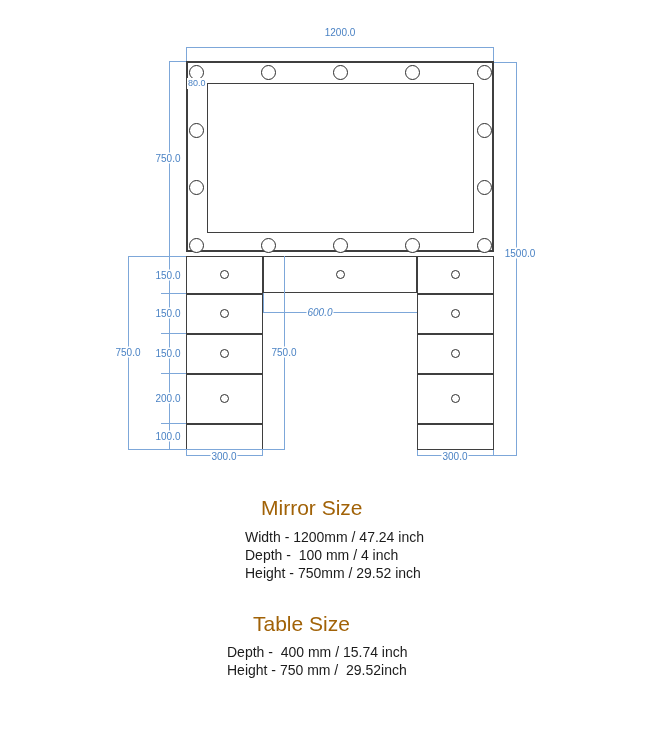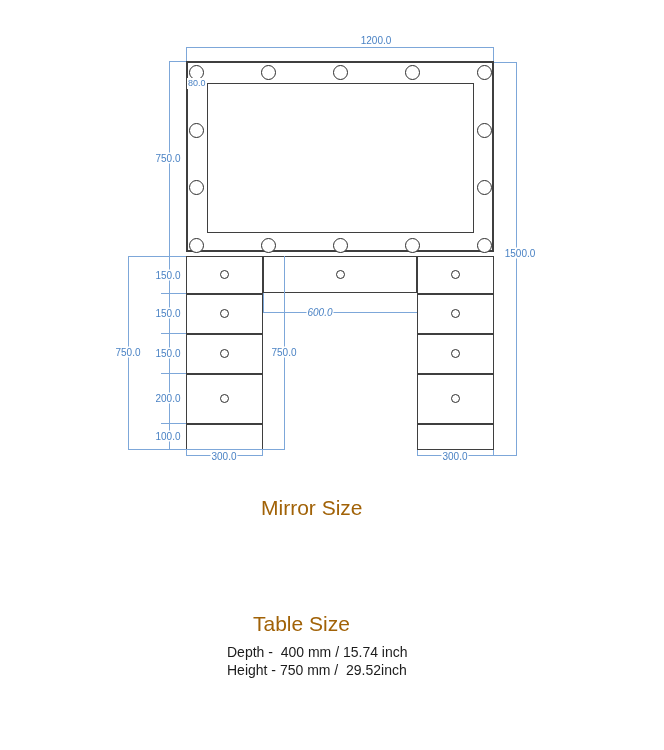--- a/index.html
+++ b/index.html
@@ -105,36 +105,41 @@
   <div class="dline" style="left:516px;top:62px;width:1px;height:393px;"></div>
 
   <div class="dline" style="left:186px;top:455px;width:77px;height:1px;"></div>
   <div class="dline" style="left:186px;top:450px;width:1px;height:6px;"></div>
   <div class="dline" style="left:262px;top:450px;width:1px;height:6px;"></div>
 
   <div class="dline" style="left:417px;top:455px;width:100px;height:1px;"></div>
   <div class="dline" style="left:417px;top:450px;width:1px;height:6px;"></div>
   <div class="dline" style="left:493px;top:450px;width:1px;height:6px;"></div>
 
-  <div class="dim" style="left:340px;top:40px;margin-left:36px;">1200.0</div>
+  <div class="dim" style="left:340px;top:32px;">1200.0</div>
   <div class="dim" style="left:168px;top:158px;">750.0</div>
   <div class="dim small" style="left:187px;top:78px;">80.0</div>
   <div class="dim" style="left:520px;top:253px;">1500.0</div>
   <div class="dim" style="left:128px;top:352px;">750.0</div>
   <div class="dim" style="left:284px;top:352px;">750.0</div>
   <div class="dim" style="left:320px;top:312px;font-style:italic;">600.0</div>
   <div class="dim" style="left:168px;top:275px;">150.0</div>
   <div class="dim" style="left:168px;top:313px;">150.0</div>
   <div class="dim" style="left:168px;top:353px;">150.0</div>
   <div class="dim" style="left:168px;top:398px;">200.0</div>
   <div class="dim" style="left:168px;top:436px;">100.0</div>
   <div class="dim" style="left:224px;top:456px;">300.0</div>
   <div class="dim" style="left:455px;top:456px;">300.0</div>
 
   <div class="size-title" style="left:261px;top:496px;">Mirror Size</div>
+  <div class="size-specs" style="left:245px;top:528px;">
+    <div>Width - 1200mm / 47.24 inch</div>
+    <div>Depth -  100 mm / 4 inch</div>
+    <div>Height - 750mm / 29.52 inch</div>
+  </div>
 
   <div class="size-title" style="left:253px;top:612px;">Table Size</div>
   <div class="size-specs" style="left:227px;top:643px;">
     <div>Depth -  400 mm / 15.74 inch</div>
     <div>Height - 750 mm /  29.52inch</div>
   </div>
 
 </div>
 
 </body></html>

